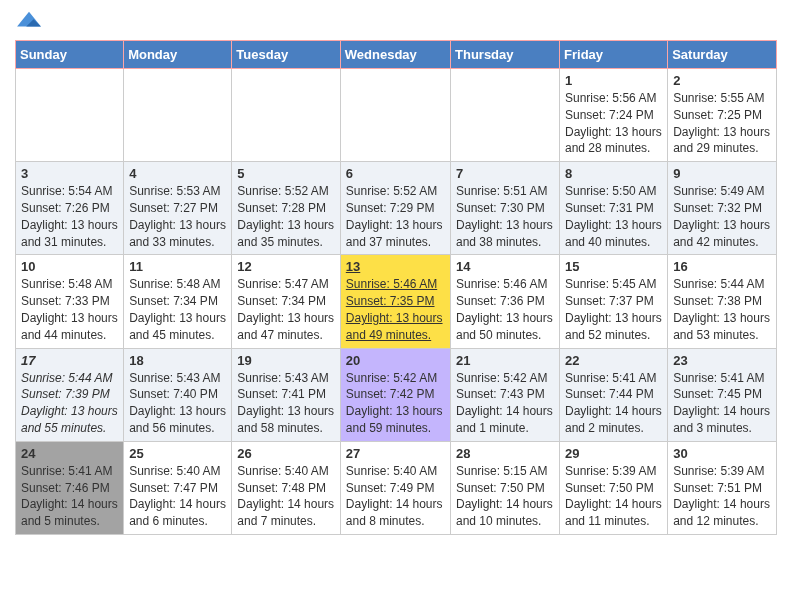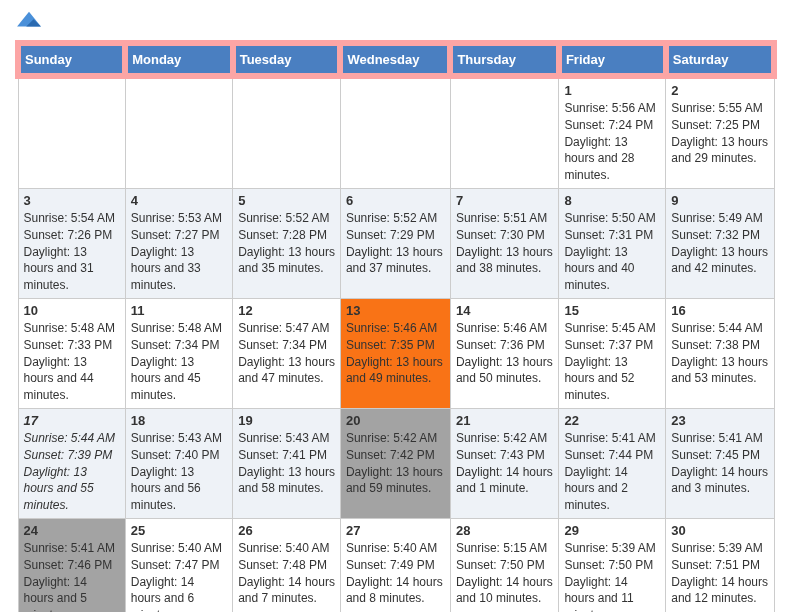--- a/index.html
+++ b/index.html
@@ -51,21 +51,21 @@
       border-collapse: collapse;
       margin-top: 8px;
     }
     .calendar th {
       background: #4a7fc1;
       color: #fff;
       font-size: 13px;
       font-weight: bold;
       padding: 6px 4px;
       text-align: left;
-      border: 6px solid #fca5a5;
+      border: 1px solid #fca5a5;
     }
     .calendar td {
       border: 1px solid #ccc;
       vertical-align: top;
       padding: 4px 5px;
       width: 113px;
       min-height: 90px;
       font-size: 11px;
       color: #333;
       background: #fff;
@@ -206,21 +206,21 @@
           <div class="day-info">Sunrise: 5:48 AM
 Sunset: 7:34 PM
 Daylight: 13 hours and 45 minutes.</div>
         </td>
         <td style="background: rgb(255, 255, 255);">
           <span class="day-number">12</span>
           <div class="day-info">Sunrise: 5:47 AM
 Sunset: 7:34 PM
 Daylight: 13 hours and 47 minutes.</div>
         </td>
-        <td style="background: #f97316;">
+        <td style="background: #fde047; text-decoration: underline;">
           <span class="day-number">13</span>
           <div class="day-info">Sunrise: 5:46 AM
 Sunset: 7:35 PM
 Daylight: 13 hours and 49 minutes.</div>
         </td>
         <td style="background: rgb(255, 255, 255); margin-top: 32px;">
           <span class="day-number">14</span>
           <div class="day-info">Sunrise: 5:46 AM
 Sunset: 7:36 PM
 Daylight: 13 hours and 50 minutes.</div>
@@ -250,21 +250,21 @@
           <div class="day-info">Sunrise: 5:43 AM
 Sunset: 7:40 PM
 Daylight: 13 hours and 56 minutes.</div>
         </td>
         <td style="background: rgb(238, 242, 247);">
           <span class="day-number">19</span>
           <div class="day-info">Sunrise: 5:43 AM
 Sunset: 7:41 PM
 Daylight: 13 hours and 58 minutes.</div>
         </td>
-        <td style="background: #a3a3a3;">
+        <td style="background: #c4b5fd;">
           <span class="day-number">20</span>
           <div class="day-info">Sunrise: 5:42 AM
 Sunset: 7:42 PM
 Daylight: 13 hours and 59 minutes.</div>
         </td>
         <td style="background: rgb(238, 242, 247); margin-left: 20px;">
           <span class="day-number">21</span>
           <div class="day-info">Sunrise: 5:42 AM
 Sunset: 7:43 PM
 Daylight: 14 hours and 1 minute.</div>

